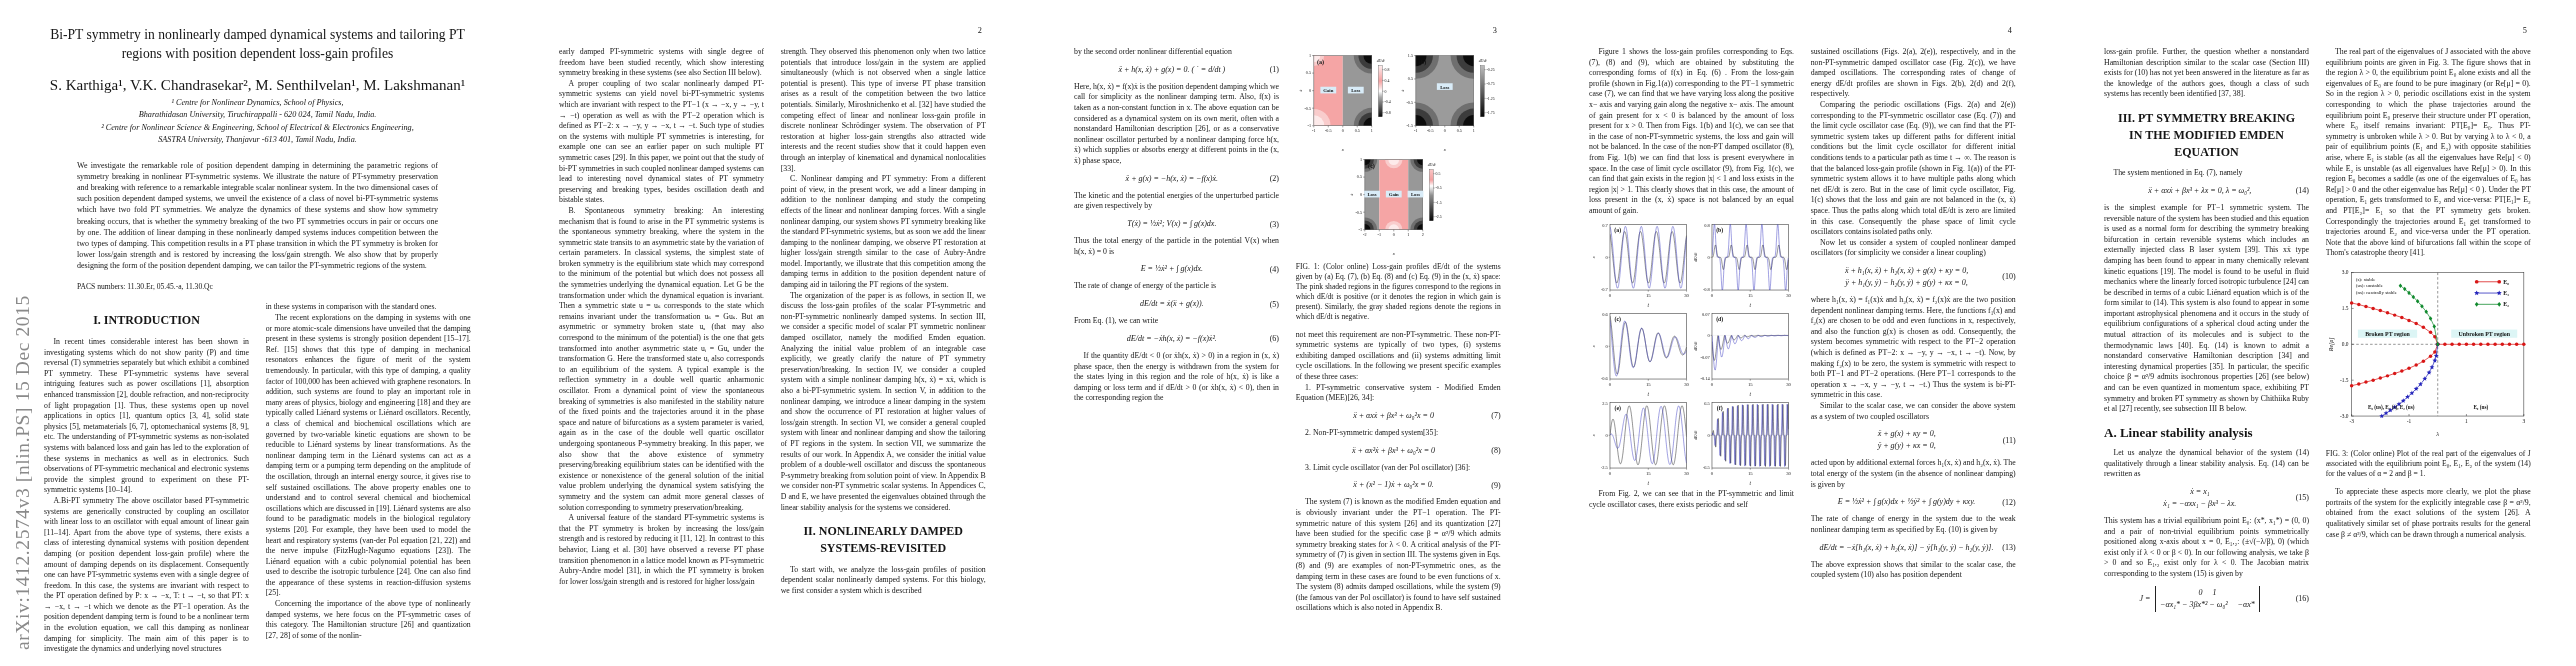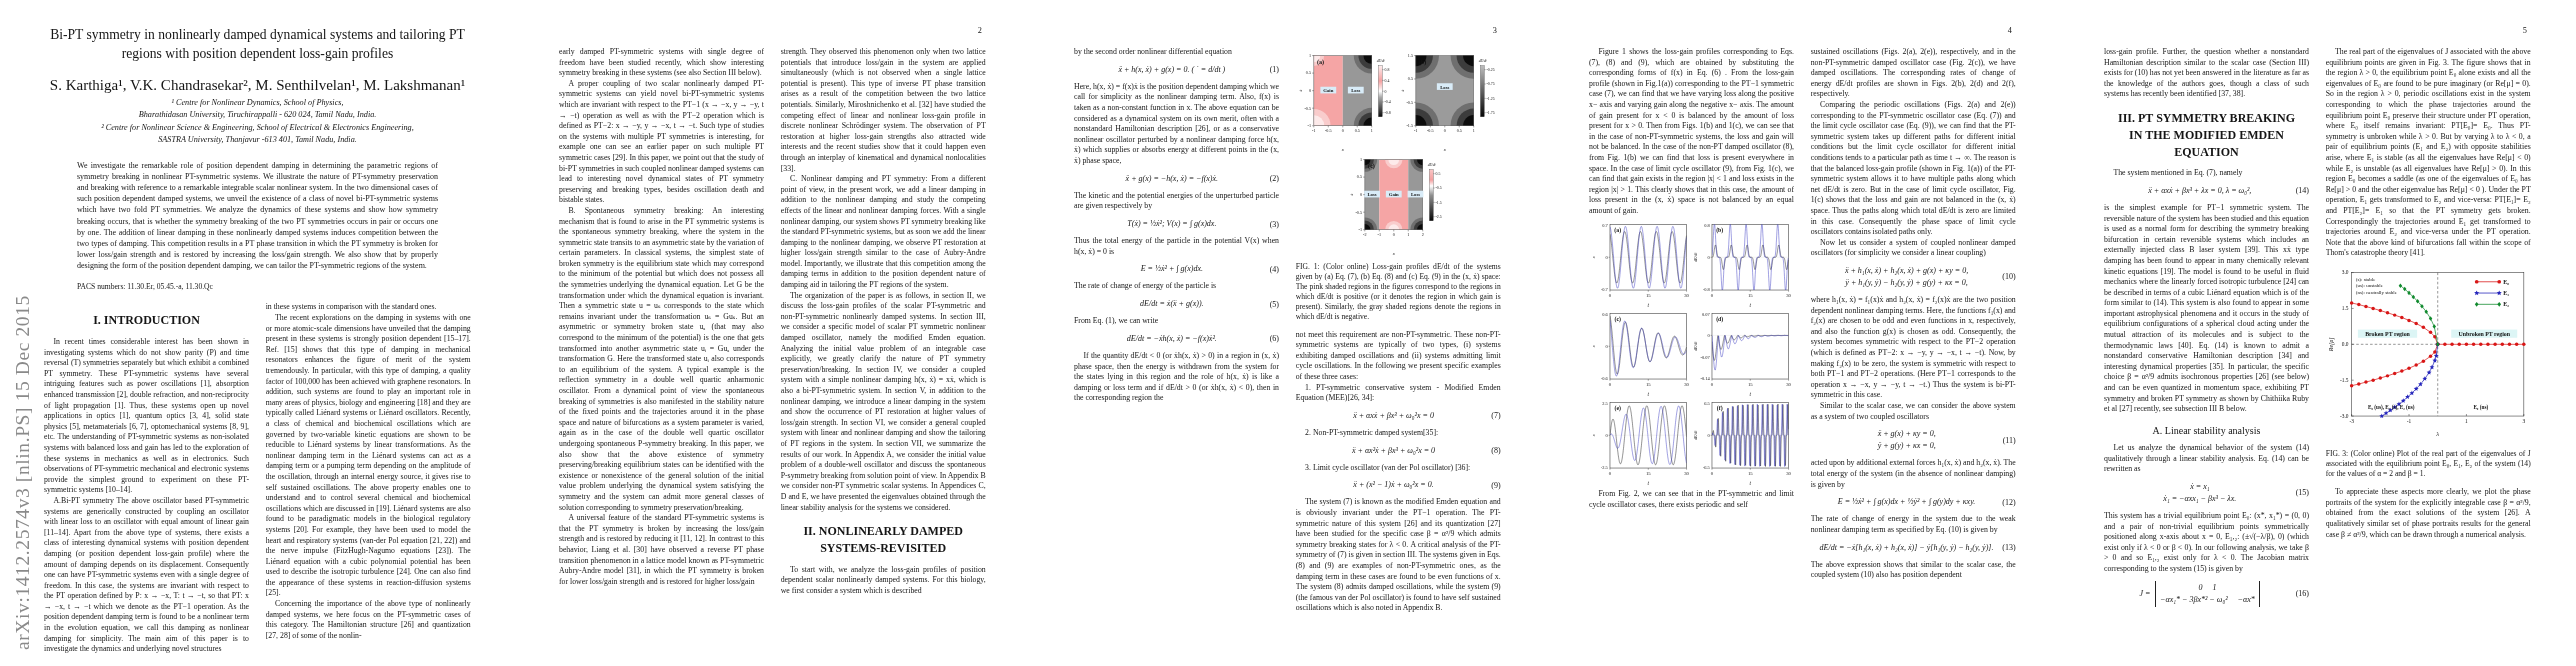--- a/index.html
+++ b/index.html
@@ -15,21 +15,21 @@
   .affil{width:422px;margin:0 auto;text-align:center;font-style:italic;font-size:8.2px;line-height:1.5;}
   .affil.first{margin-top:3.3px;text-align:center;}
   .abstract{width:361px;margin:13.3px auto 0;text-align:justify;font-size:8px;line-height:1.4;}
   .pacs{width:361px;margin:11px auto 0;font-size:7.6px;}
   .twocol{display:flex;gap:16.7px;margin:11px 44px 0;}
   .page.bodypage .twocol{margin-top:47px;}
   .col{flex:0 0 205px;width:205px;overflow:hidden;height:600px;}
   .para{font-size:7.8px;line-height:10.6px;text-align:justify;margin:0;text-indent:9.4px;}
   .para.noind{text-indent:0;}
   .sechead{text-align:center;font-weight:700;font-size:12px;line-height:1.4;margin:10px 10px 7.8px;}
-  .subhead{text-align:center;font-weight:400;font-size:10px;margin:10px 0 7.2px;}
+  .subhead{text-align:left;font-weight:700;font-size:13px;margin:10px 0 7.2px;}
   .eq{display:flex;align-items:center;margin:6.1px 0;font-size:8px;}
   .eqbody{flex:1;text-align:center;font-style:italic;line-height:1.5;}
   .eqnum{font-style:normal;}
   .cap{font-size:7.6px;line-height:10px;text-align:justify;margin:4.4px 0 7.8px;}
   .figwrap{margin:3.3px 0 2.2px;}
   .figrow{display:flex;gap:1.1px;justify-content:center;}
   .figcenter{display:flex;justify-content:center;margin-top:1.1px;}
   .fig2grid{display:grid;grid-template-columns:repeat(2,1fr);gap:0px;justify-items:center;}
   .mat{display:inline-block;vertical-align:middle;border-left:0.9px solid #222;border-right:0.9px solid #222;
        padding:1.1px 4.4px;margin-left:2.2px;}

